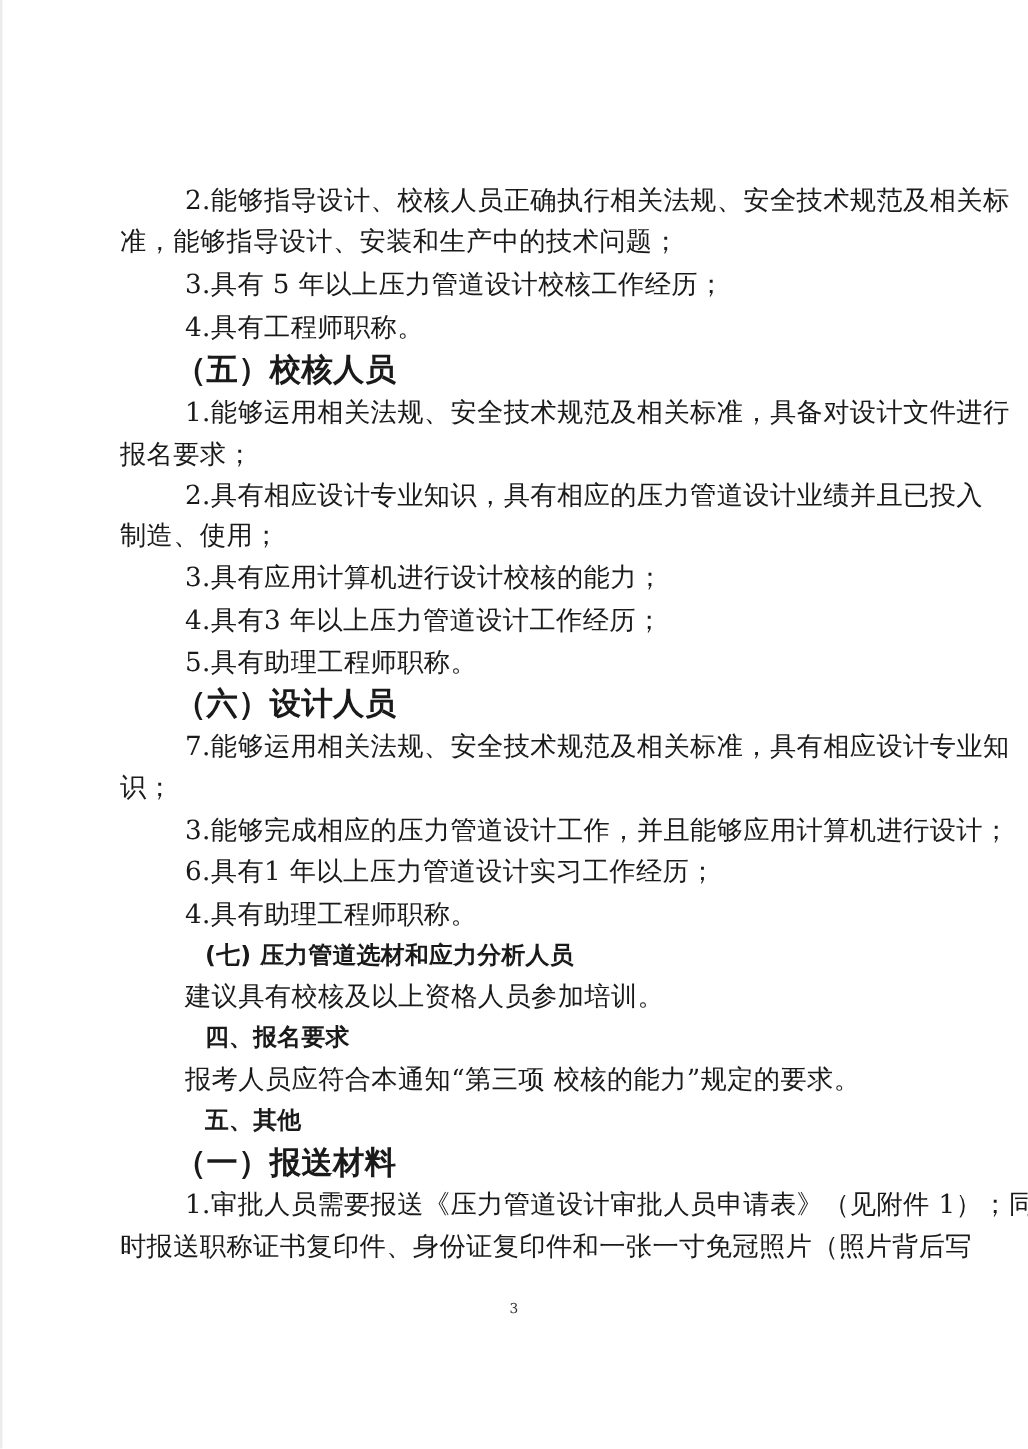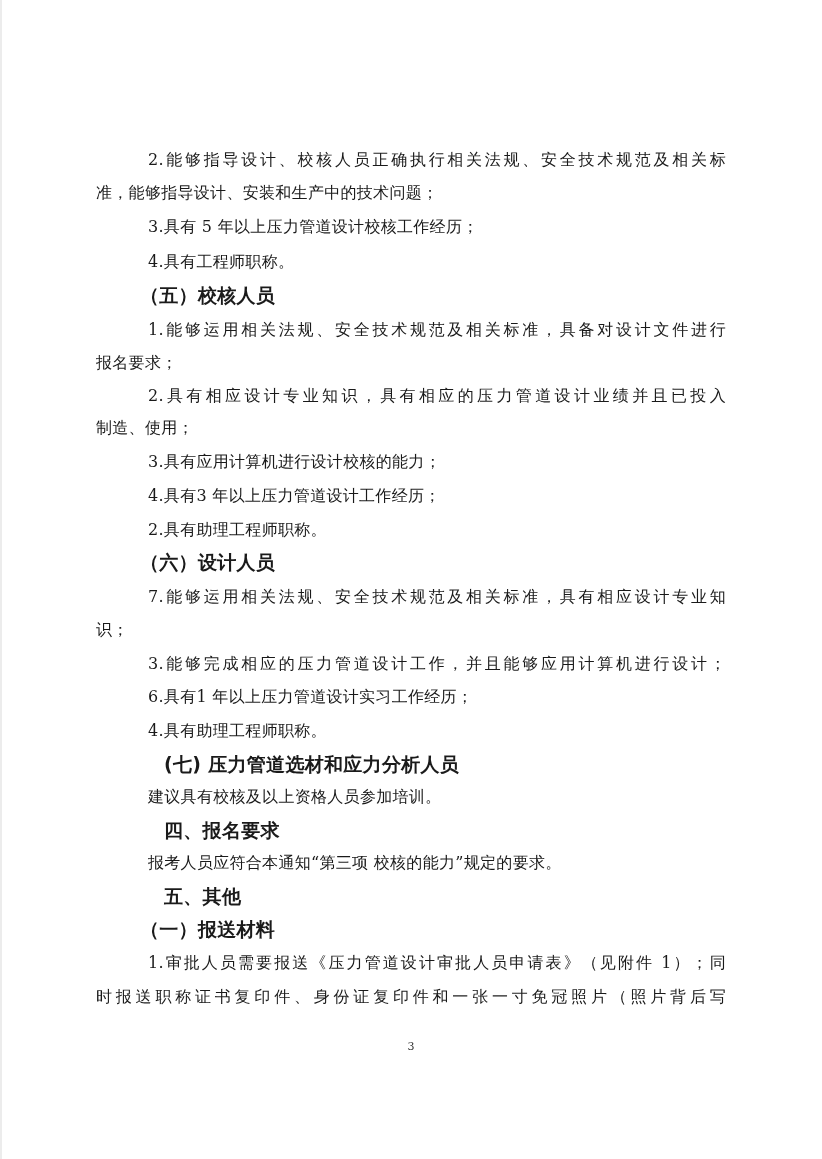--- a/index.html
+++ b/index.html
@@ -4,25 +4,25 @@
 <style>
   html, body { margin: 0; padding: 0; }
   body {
     width: 822px; height: 1159px; background: #ffffff; position: relative; overflow: hidden;
     font-family: "DejaVu Serif", "Liberation Serif", serif;
     color: #1a1a1a;
   }
   .edge { position: absolute; left: 0; top: 0; width: 2px; height: 1159px; background: #ececec; }
   .line {
     position: absolute; left: 96px; width: 640px;
-    font-size: 16px; line-height: 24px; white-space: nowrap;
+    font-size: 21px; line-height: 24px; white-space: nowrap;
     letter-spacing: 0.3px;
   }
   .indent { left: 148px; }
-  .sub-head { left: 148px; font-weight: bold; font-family: Liberation Sans, sans-serif; font-size: 19px; }
+  .sub-head { left: 148px; font-weight: bold; font-family: Liberation Sans, sans-serif; font-size: 25px; }
   .sec-head { left: 164px; font-weight: bold; font-family: "DejaVu Sans", "Liberation Sans", sans-serif; font-size: 19px; }
   .justify { text-align: justify; text-align-last: justify; width: 578px; }
   .page-num { position: absolute; left: 0; width: 822px; text-align: center; top: 1040px; font-size: 11px; color: #333; }
 </style>
 </head>
 <body>
 
 <div class="edge"></div>
 
 <div>
@@ -30,21 +30,21 @@
   <div class="line" style="top:181px; width:640px">准，能够指导设计、安装和生产中的技术问题；</div>
   <div class="line indent" style="top:215px">3.具有 5 年以上压力管道设计校核工作经历；</div>
   <div class="line indent" style="top:250px">4.具有工程师职称。</div>
   <div class="line sub-head" style="top:284px; left:140px">（五）校核人员</div>
   <div class="line indent justify" style="top:318px">1.能够运用相关法规、安全技术规范及相关标准，具备对设计文件进行</div>
   <div class="line" style="top:351px">报名要求；</div>
   <div class="line indent justify" style="top:384px">2.具有相应设计专业知识，具有相应的压力管道设计业绩并且已投入</div>
   <div class="line" style="top:416px">制造、使用；</div>
   <div class="line indent" style="top:450px">3.具有应用计算机进行设计校核的能力；</div>
   <div class="line indent" style="top:484px">4.具有3  年以上压力管道设计工作经历；</div>
-  <div class="line indent" style="top:518px">2.具有助理工程师职称。</div>
+  <div class="line indent" style="top:518px">5.具有助理工程师职称。</div>
   <div class="line sub-head" style="top:551px; left:140px">（六）设计人员</div>
   <div class="line indent justify" style="top:585px">7.能够运用相关法规、安全技术规范及相关标准，具有相应设计专业知</div>
   <div class="line" style="top:618px">识；</div>
   <div class="line indent justify" style="top:652px">3.能够完成相应的压力管道设计工作，并且能够应用计算机进行设计；</div>
   <div class="line indent" style="top:685px">6.具有1  年以上压力管道设计实习工作经历；</div>
   <div class="line indent" style="top:719px">4.具有助理工程师职称。</div>
   <div class="line sec-head" style="top:752px">(七) 压力管道选材和应力分析人员</div>
   <div class="line indent" style="top:785px">建议具有校核及以上资格人员参加培训。</div>
   <div class="line sec-head" style="top:818px">四、报名要求</div>
   <div class="line indent" style="top:851px">报考人员应符合本通知“第三项  校核的能力”规定的要求。</div>

